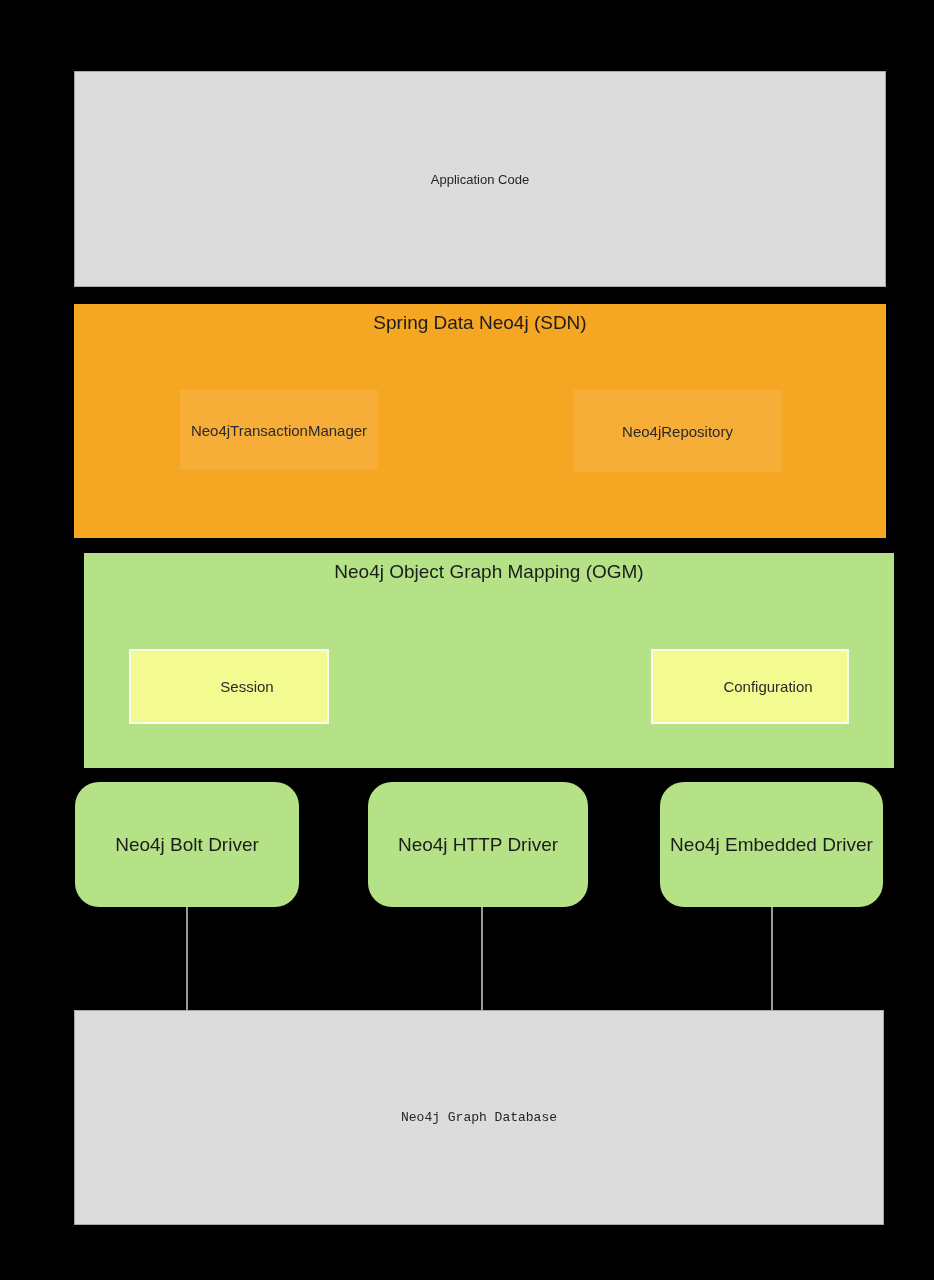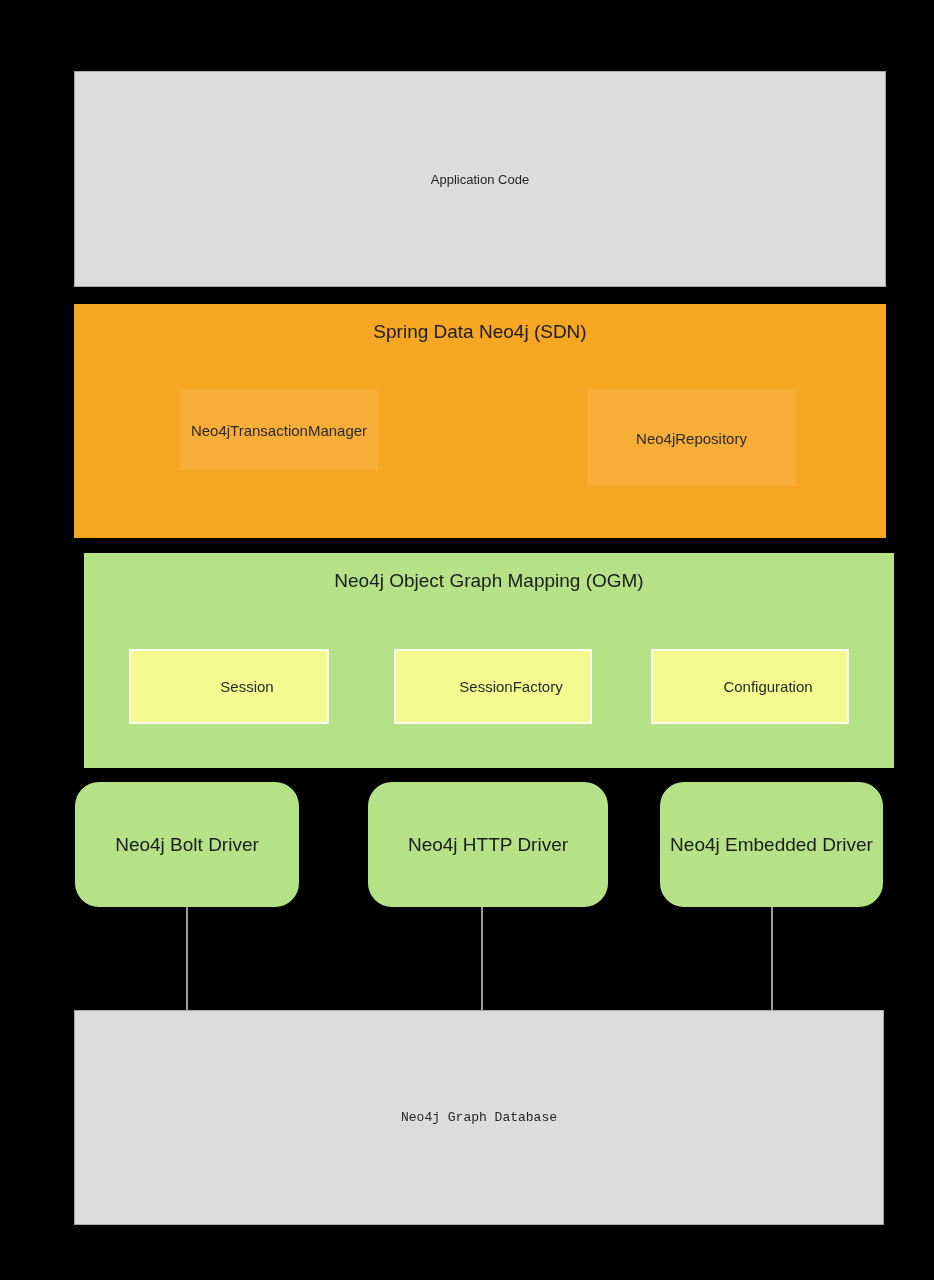--- a/index.html
+++ b/index.html
@@ -27,33 +27,33 @@
   }
 
   .sdn-box {
     left: 74px; top: 304px; width: 812px; height: 234px;
     background: #f5a623;
   }
   .layer-title {
     text-align: center;
     font-size: 19px;
     color: #1c1c1c;
-    padding-top: 17px;
+    padding-top: 8px;
   }
   .sdn-component {
     position: absolute;
     background: #f7ae39;
     display: flex;
     align-items: center;
     justify-content: center;
     font-size: 15px;
     color: #2a2a2a;
   }
   .sdn-comp-0 { left: 106px; top: 86px; width: 198px; height: 80px; }
-  .sdn-comp-1 { left: 513px; top: 86px; width: 209px; height: 96px; }
+  .sdn-comp-1 { left: 499px; top: 86px; width: 209px; height: 82px; }
 
   .ogm-box {
     left: 84px; top: 553px; width: 810px; height: 215px;
     background: #b5e287;
   }
   .ogm-component {
     position: absolute;
     background: #f3fa8f;
     border: 2px solid #fbfbec;
     box-sizing: border-box;
@@ -72,21 +72,21 @@
     top: 782px; height: 125px;
     background: #b5e287;
     display: flex;
     align-items: center;
     justify-content: center;
     font-size: 19px;
     color: #1c1c1c;
     border-radius: 24px;
   }
   .driver-0 { left: 75px;  width: 224px; }
-  .driver-1 { left: 368px; width: 240px; }
+  .driver-1 { left: 368px; width: 220px; }
   .driver-2 { left: 660px; width: 223px; }
 
   .connector {
     top: 907px; height: 103px; width: 2px;
     background: #9b9b9b;
   }
   .connector-0 { left: 186px; }
   .connector-1 { left: 481px; }
   .connector-2 { left: 771px; }
 
@@ -108,23 +108,20 @@
   <div class="sdn-component sdn-comp-1">
     <span>Neo4jRepository</span>
   </div>
 </div>
 
 <div class="abs ogm-box">
   <div class="layer-title">Neo4j Object Graph Mapping (OGM)</div>
   <div class="ogm-component ogm-comp-0">
     <span>Session</span>
   </div>
-  <div class="ogm-component ogm-comp-1">
-    <span>SessionFactory</span>
-  </div>
   <div class="ogm-component ogm-comp-2">
     <span>Configuration</span>
   </div>
 </div>
 
 <div class="abs driver-box driver-0">
   <span>Neo4j Bolt Driver</span>
 </div>
 <div class="abs driver-box driver-1">
   <span>Neo4j HTTP Driver</span>

